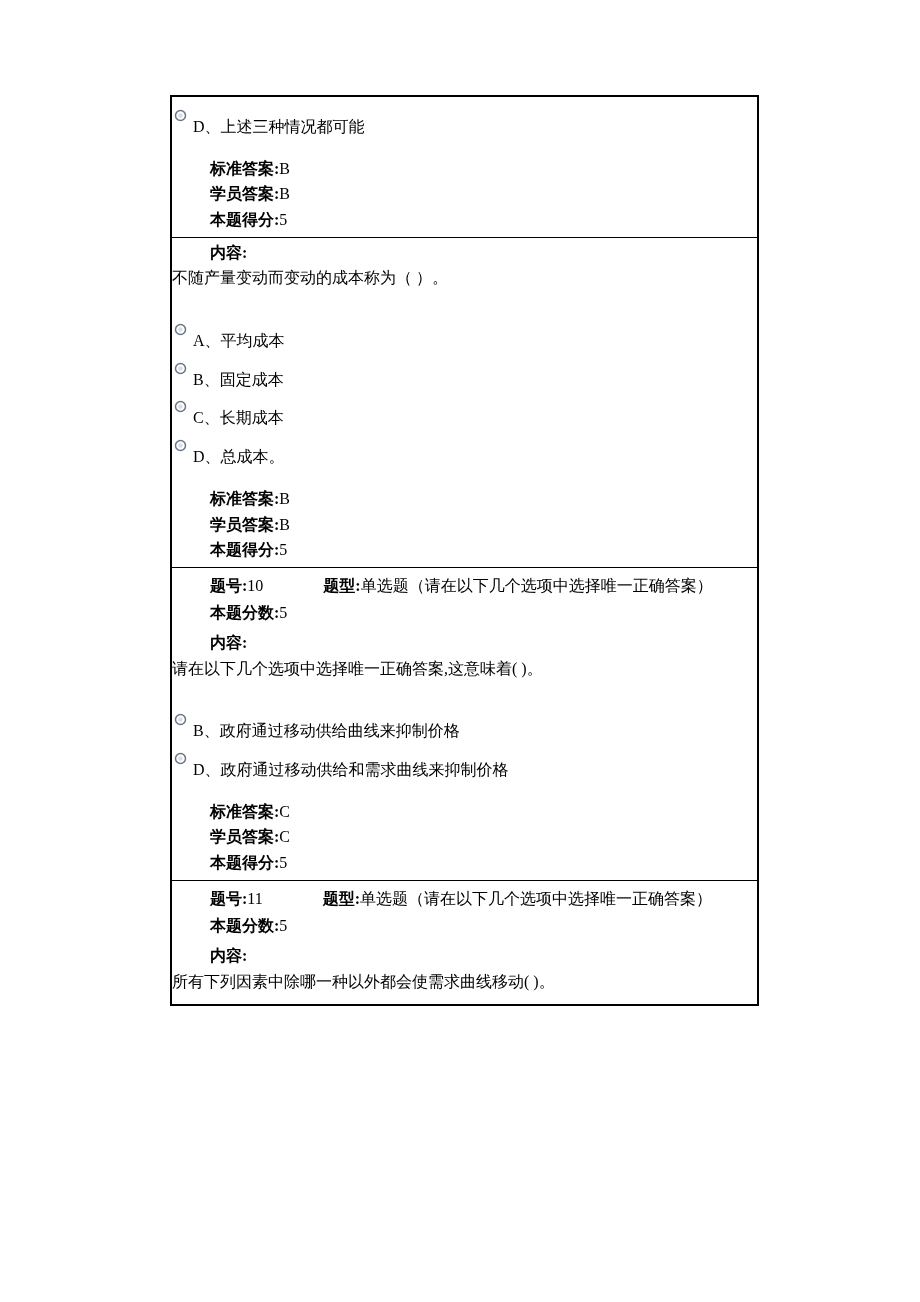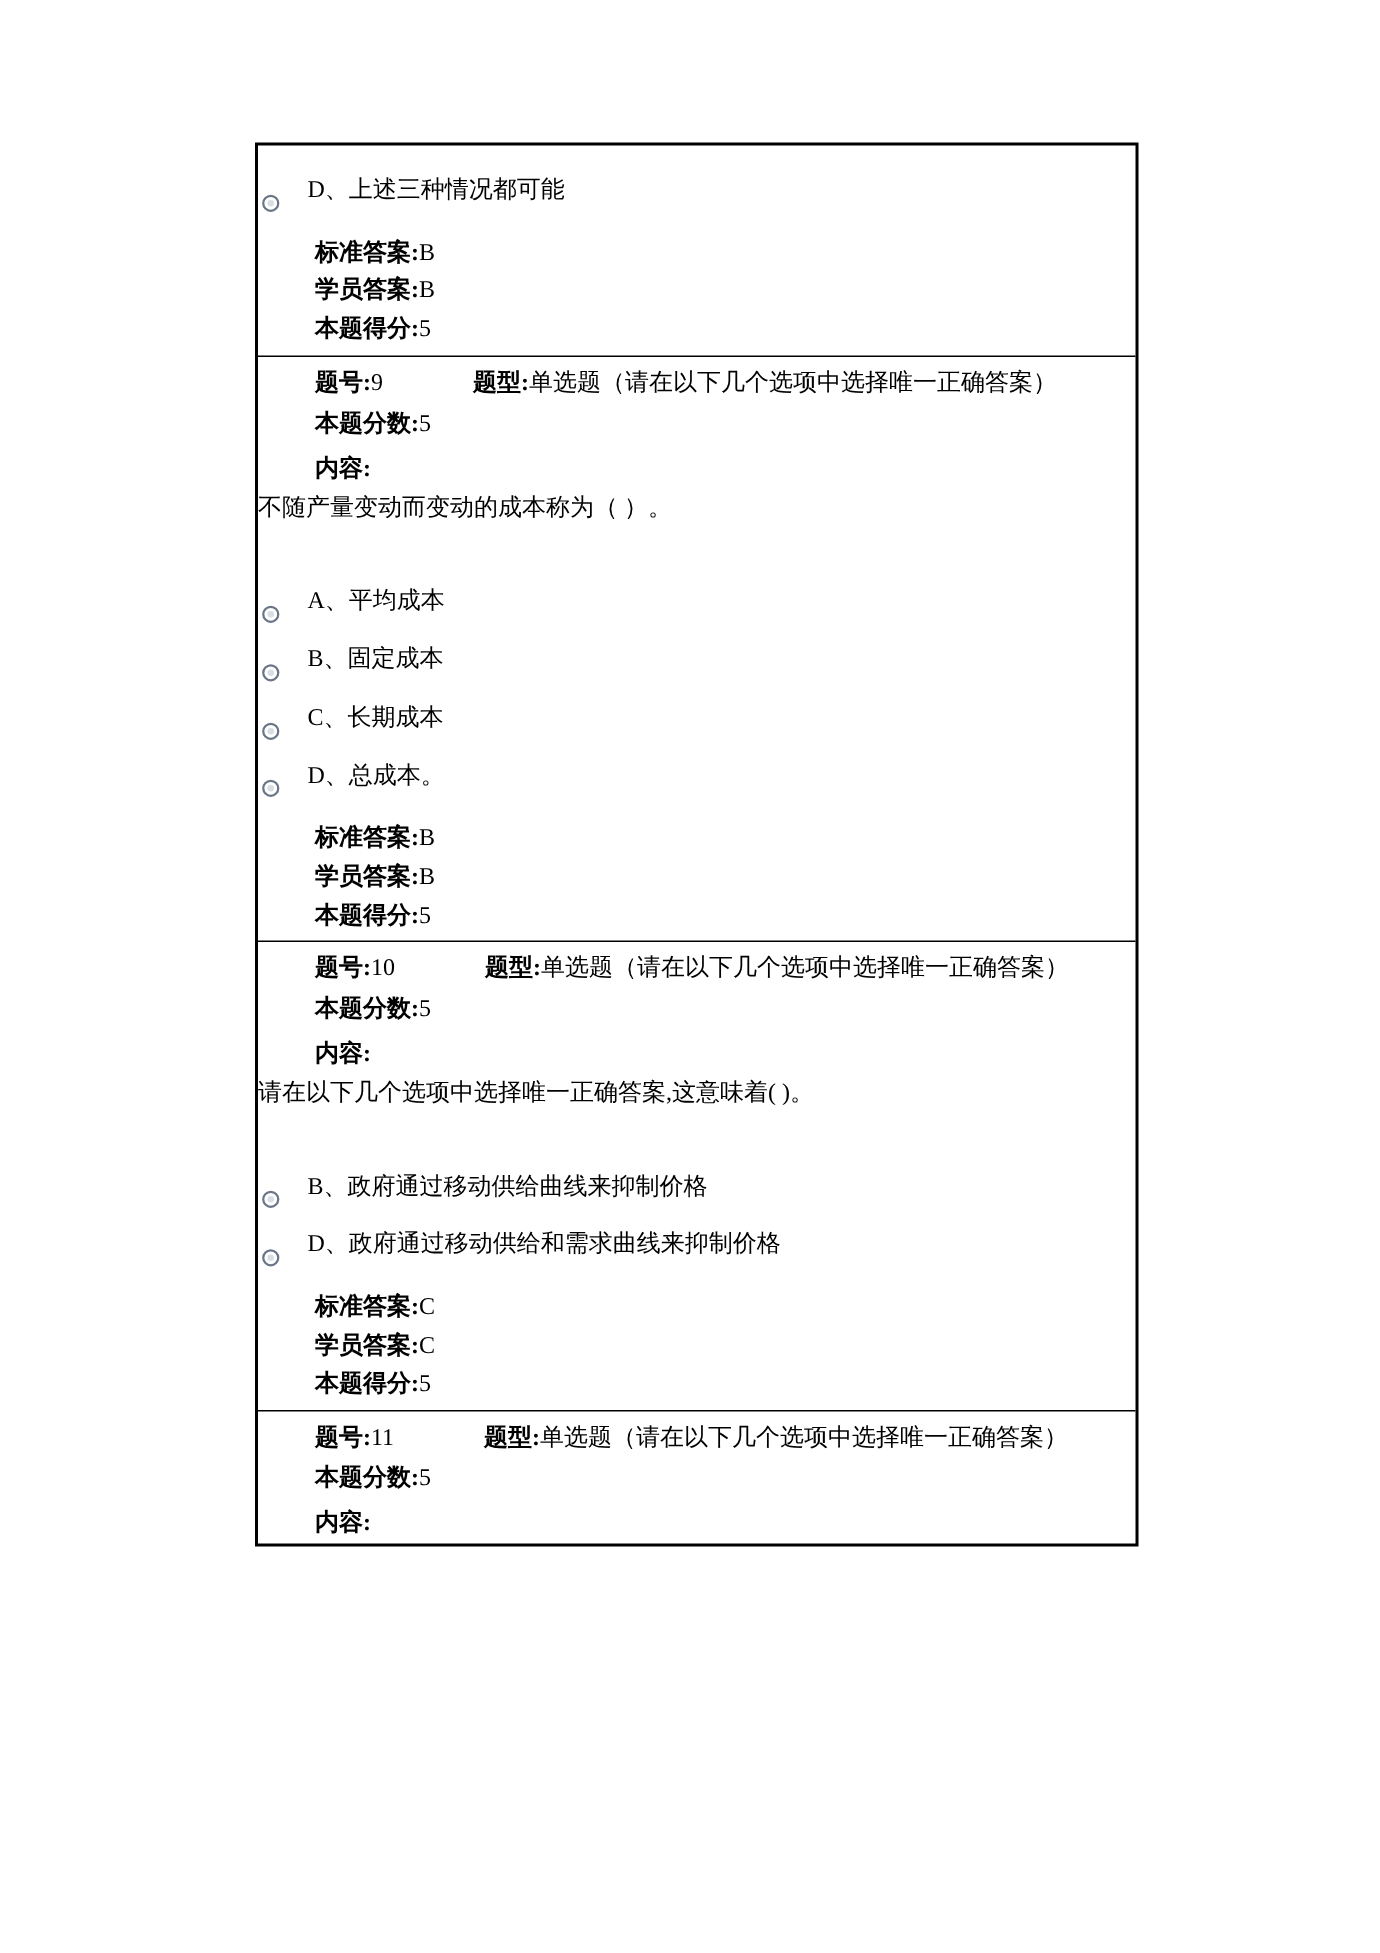--- a/index.html
+++ b/index.html
@@ -25,22 +25,21 @@
       padding: 0;
     }
     .cell:last-child {
       border-bottom: none;
     }
     .options-block {
       padding: 6px 0 8px 0;
     }
     .opt-row {
       display: flex;
-      align-items: flex-end;
-      gap: 12px;
+      align-items: flex-start;
       padding: 10px 12px 0 2px;
       line-height: 1.8;
     }
     .radio-svg {
       width: 13px;
       height: 13px;
       flex-shrink: 0;
       margin-top: -4px;
     }
     .opt-text {
@@ -82,27 +81,20 @@
         </div>
       </div>
       <div class="ans-block">
         <div><span class="bold">标准答案:</span><span>B</span></div>
         <div><span class="bold">学员答案:</span><span>B</span></div>
         <div><span class="bold">本题得分:</span><span>5</span></div>
       </div>
     </div>
 
     <div class="cell">
-      <div class="header-line">
-        <span class="bold">题号:</span><span>9</span>
-        <span class="gap6"></span>
-        <span class="bold">题型:</span><span>单选题（请在以下几个选项中选择唯一正确答案）</span>
-        <span class="gap6"></span>
-        <span class="bold">本题分数:</span><span>5</span>
-      </div>
       <div class="content-label bold">内容:</div>
       <div class="content-body">不随产量变动而变动的成本称为（ ）。</div>
 
       <div class="options-block">
         <div class="opt-row">
           <svg class="radio-svg" viewBox="0 0 13 13">
               <circle cx="6.5" cy="6.5" r="5" fill="#fff" stroke="#6a7587" stroke-width="1.5"></circle>
               <circle cx="6.5" cy="6.5" r="2.2" fill="#d8dde6"></circle>
             </svg>
           <span class="opt-text">A、平均成本</span>
@@ -174,16 +166,17 @@
 
     <div class="cell">
       <div class="header-line">
         <span class="bold">题号:</span><span>11</span>
         <span class="gap6"></span>
         <span class="bold">题型:</span><span>单选题（请在以下几个选项中选择唯一正确答案）</span>
         <span class="gap6"></span>
         <span class="bold">本题分数:</span><span>5</span>
       </div>
       <div class="content-label bold">内容:</div>
+      <div class="content-body" style="padding-bottom:10px">所有下列因素中除哪一种以外都会使需求曲线移动( )。</div>
     </div>
 
   </div>
 </div>
 
 </body></html>

